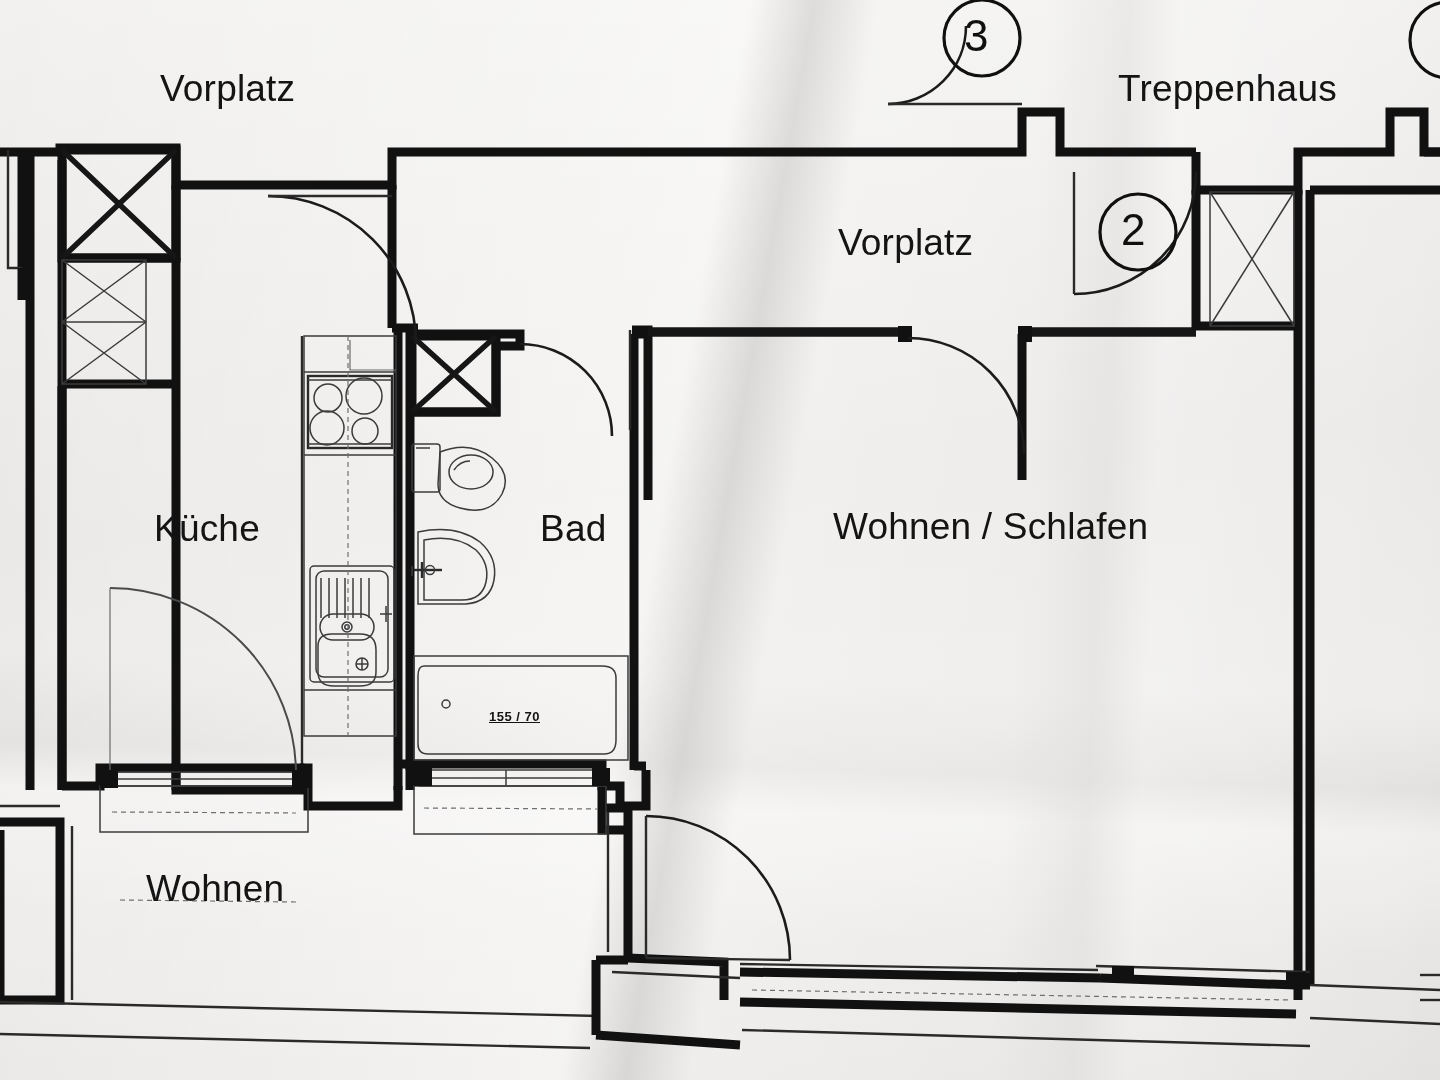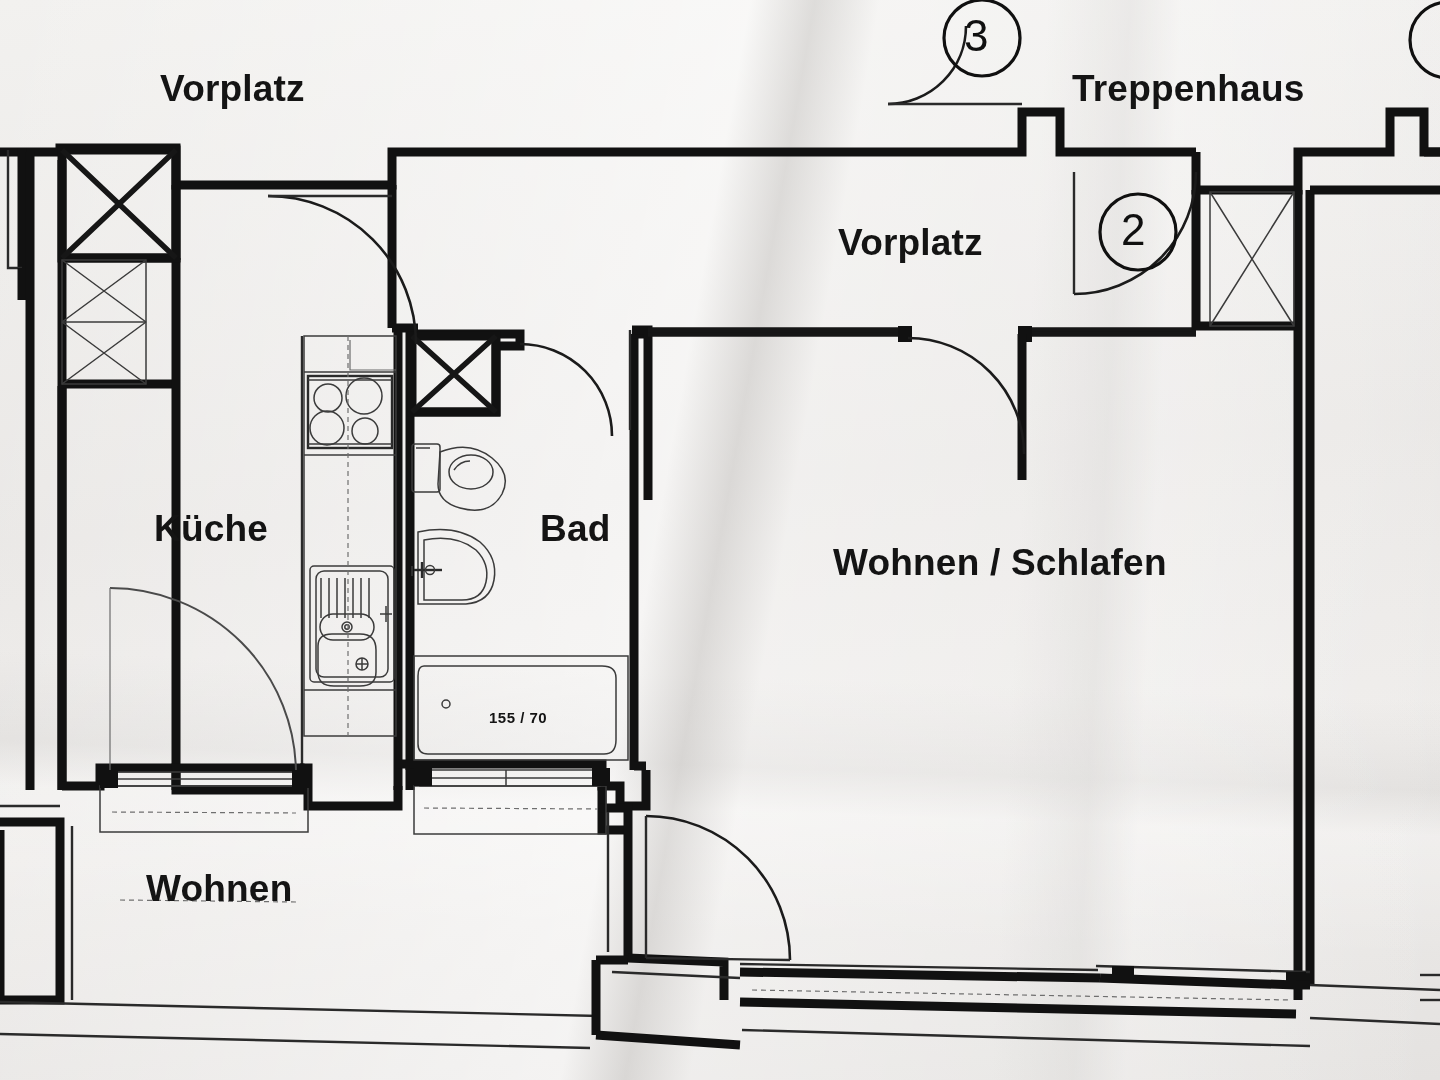--- a/index.html
+++ b/index.html
@@ -29,26 +29,26 @@
   }
   #plan-svg {
     position: absolute;
     inset: 0;
     width: 1440px;
     height: 1080px;
   }
   .room-label {
     position: absolute;
     color: #141414;
-    font-weight: 700;
+    font-weight: 400;
     white-space: nowrap;
     letter-spacing: 0.2px;
   }
   .lbl-big { font-size: 37px; }
-  .lbl-dim { font-size: 15px; font-weight: 700; letter-spacing: 0.5px; }
+  .lbl-dim { font-size: 13px; font-weight: 700; letter-spacing: 0.5px; text-decoration: underline; }
   .marker-num {
     position: absolute;
     color: #101010;
     font-size: 44px;
     text-align: center;
     white-space: nowrap;
   }
 </style>
 </head>
 <body>
@@ -323,29 +323,29 @@
     <g>
       <circle class="circ" cx="982" cy="38" r="38"></circle>
       <circle class="circ" cx="1138" cy="232" r="38"></circle>
       <circle class="circ" cx="1448" cy="40" r="38"></circle>
     </g>
 
   </svg>
 
   <div class="room-label lbl-big" style="left:160px; top:68px;">Vorplatz</div>
 
-  <div class="room-label lbl-big" style="left:1072px; top:68px;">Treppenhaus</div>
+  <div class="room-label lbl-big" style="left:1118px; top:68px;">Treppenhaus</div>
 
   <div class="room-label lbl-big" style="left:838px; top:222px;">Vorplatz</div>
 
   <div class="room-label lbl-big" style="left:154px; top:508px;">Küche</div>
 
   <div class="room-label lbl-big" style="left:540px; top:508px;">Bad</div>
 
-  <div class="room-label lbl-big" style="left:833px; top:506px;margin-top:36px;">Wohnen / Schlafen</div>
+  <div class="room-label lbl-big" style="left:833px; top:506px;">Wohnen / Schlafen</div>
 
   <div class="room-label lbl-big" style="left:146px; top:868px;">Wohnen</div>
 
   <div class="room-label lbl-dim" style="left:489px; top:709px;">155 / 70</div>
 
   <div class="marker-num" style="left:964px; top:11px;">3</div>
 
   <div class="marker-num" style="left:1121px; top:205px;">2</div>
 
 </div>

